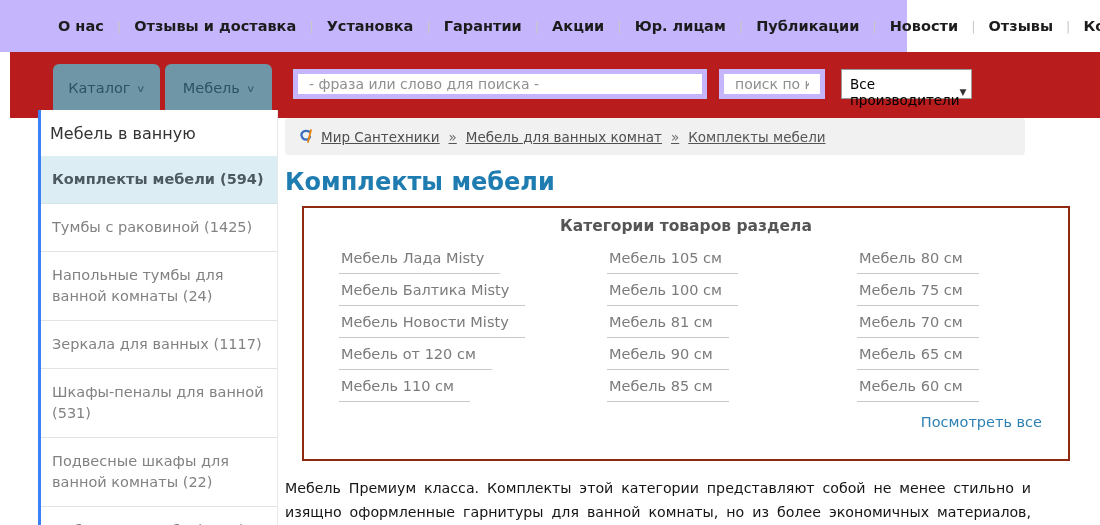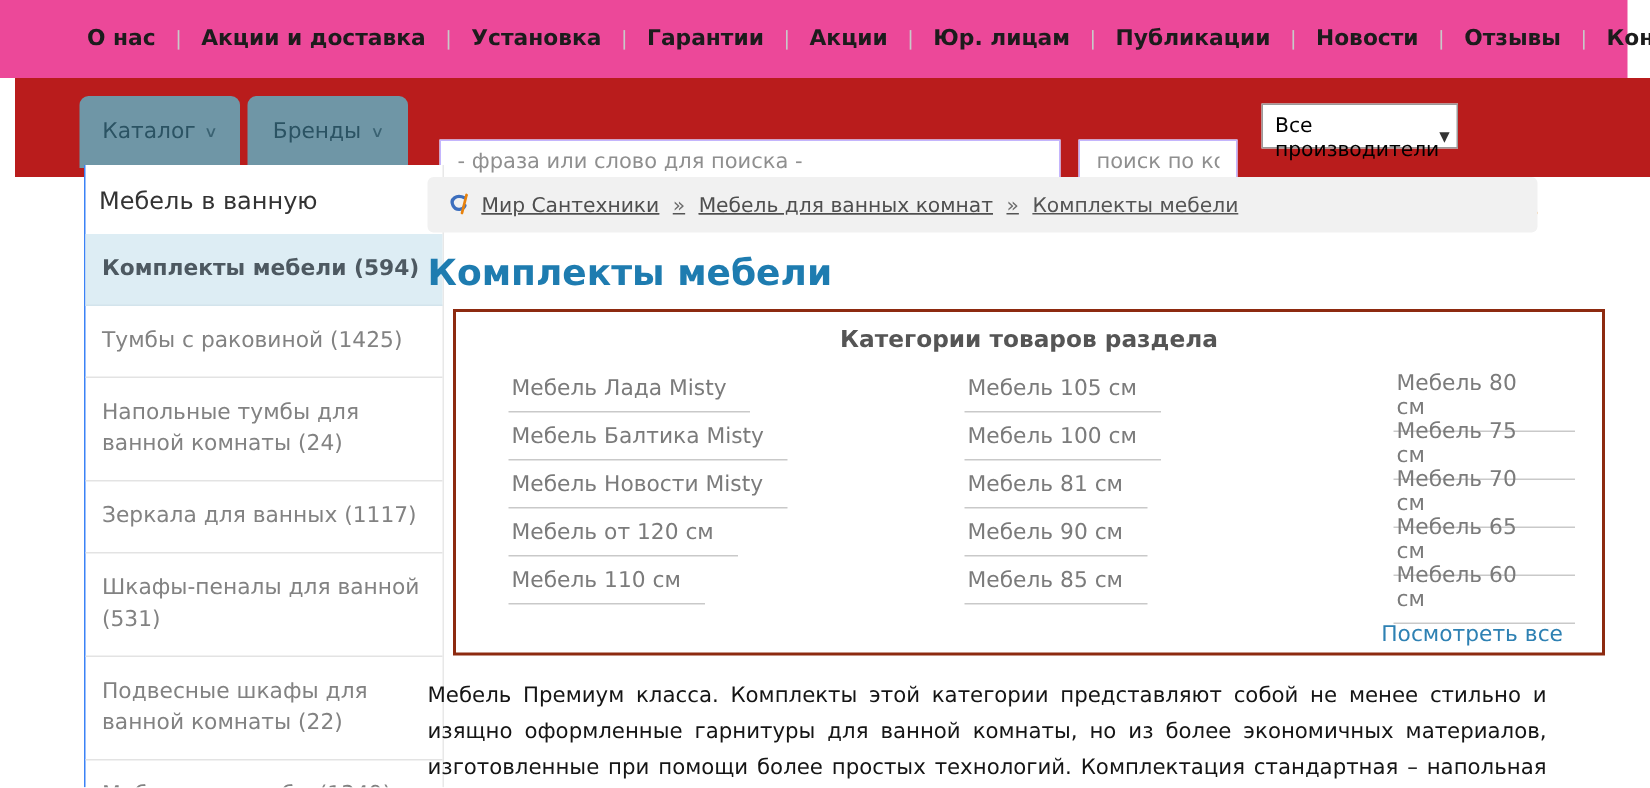--- a/index.html
+++ b/index.html
@@ -1,71 +1,71 @@
 <!DOCTYPE html>
 <html><head>
 <meta charset="utf-8">
 <style>
   * { margin:0; padding:0; box-sizing:border-box; }
   html,body { background:#ffffff; }
   body { font-family:"DejaVu Sans","Liberation Sans",sans-serif; }
   .canvas { position:relative; width:1100px; height:525px; overflow:hidden; background:#fff; }
 
   
-  .topnav { position:absolute; left:0; top:0; width:1085px; height:52px;
-            display:flex; align-items:center; padding-left:45px; background:#ec4899; }
+  .topnav { position:absolute; left:0; top:0; width:907px; height:52px;
+            display:flex; align-items:center; padding-left:45px; background:#c4b5fd; }
   .topnav ul { display:flex; list-style:none; align-items:center; }
   .topnav li { display:flex; align-items:center; cursor:pointer; }
   .topnav li span.lbl { padding:0 13px; font-size:14.5px; font-weight:700; color:#1c1c1c; white-space:nowrap; }
   .topnav li:not(:last-child)::after { content:"|"; color:#c9c9c9; font-size:13px; font-weight:400; }
 
   
   .toolbar { position:absolute; left:10px; top:52px; width:1100px; height:66px; background:#b91c1c; border-top:2px solid #33576700; }
   .tb-btn { position:absolute; top:10px; height:48px; width:107px; background:#6f96a6;
             border:none; border-radius:6px 6px 0 0; color:#2b5363; font-size:14.5px;
             font-family:inherit; display:flex; align-items:center; justify-content:center; gap:7px; cursor:pointer; }
   .tb-btn .chev { font-size:10px; color:#3a6272; transform:scaleX(1.3); }
   .btn-catalog { left:43px; }
   .btn-brands  { left:155px; }
-  .tb-input { position:absolute; top:15px; height:30px; border:1px solid #c4b5fd; background:#fff;
-              font-family:inherit; font-size:14px; color:#333; padding:0 11px;margin-top:24px; }
+  .tb-input { position:absolute; top:15px; height:30px; border:5px solid #c4b5fd; background:#fff;
+              font-family:inherit; font-size:14px; color:#333; padding:0 11px; }
   .tb-input::placeholder { color:#8f8f8f; }
   .inp-search { left:283px; width:414px; }
   .inp-code   { left:709px; width:106px; }
   .tb-select { position:absolute; left:831px; top:15px; width:131px; height:30px; background:#fff;
                border:1px solid #9a9a9a; display:flex; align-items:center; justify-content:space-between;
                padding:16px 7px 0 8px; font-size:13.5px; color:#000; cursor:pointer; }
   .tb-select .caret { font-size:9px; color:#333; }
   .search-btn { position:absolute; left:990px; top:66px; width:28px; height:28px; background:transparent;
                 border:none; cursor:pointer; padding:0; }
 
   
-  .sidebar { position:absolute; left:56px; top:110px; width:240px; height:415px;
-             border-left:1px solid #3b82f6; border-right:1px solid #e8e8e8; background:#fff; }
+  .sidebar { position:absolute; left:38px; top:110px; width:240px; height:415px;
+             border-left:3px solid #3b82f6; border-right:1px solid #e8e8e8; background:#fff; }
   .sb-title { font-size:16px; color:#333; padding:14px 10px 13px 9px; }
   .sidebar ul { list-style:none; }
   .sidebar li { font-size:14.5px; line-height:21px; color:#828282; padding:13px 12px 13px 11px;
                 border-bottom:1px solid #e3e3e3; cursor:pointer; }
   .sidebar li.active { background:#ddedf4; color:#4d5961; font-weight:700; border-bottom:1px solid #d3e4ec; }
 
   
   .main { position:absolute; left:285px; top:110px; width:785px; }
   .breadcrumb { margin-top:8px; width:740px; height:37px; background:#f1f1f1; border-radius:4px;
                 display:flex; align-items:center; padding:0 14px; font-size:13.5px; color:#555;text-decoration:underline; }
   .breadcrumb .bc-logo { margin-right:8px; display:inline-flex; }
   .breadcrumb a { color:#4f4f4f; text-decoration:underline; cursor:pointer; white-space:nowrap; }
   .breadcrumb .sep { margin:0 9px; color:#6d6d6d; }
   .breadcrumb .current { color:#555; }
 
   .page-title { margin-top:13px; font-size:24px; font-weight:700; color:#1e7cb0; }
 
   .cat-box { margin-left:17px; margin-top:10px; width:768px; border:2px solid #8d2a10;
-             padding:9px 18px 4px 18px; background:#fff; }
+             padding:9px 18px 28px 18px; background:#fff; }
   .cat-heading { text-align:center; font-size:15.5px; font-weight:700; color:#555; margin-bottom:13px; }
-  .cat-grid { display:grid; grid-template-columns:268px 250px 1fr; padding-left:17px;gap:36px; }
+  .cat-grid { display:grid; grid-template-columns:268px 250px 1fr; padding-left:17px; }
   .cat-col ul { list-style:none; }
   .cat-col li { height:32px; }
   .cat-col a { display:inline-block; font-size:14.5px; color:#7b7b7b; text-decoration:none;
                border-bottom:1px solid #c9c9c9; padding:0 16px 7px 2px; cursor:pointer; }
   .view-all { text-align:right; margin-top:4px; padding-right:8px; }
   .view-all a { color:#2e81b3; font-size:14.5px; text-decoration:none; cursor:pointer; }
 
   .description { margin-top:15px; width:746px; text-align:justify; font-size:14.2px;
                  line-height:24px; color:#151515; }
 </style>
@@ -73,21 +73,21 @@
 <body>
 
 <div class="canvas">
 
   <nav class="topnav">
     <ul>
       <li>
           <span class="lbl">О нас</span>
         </li>
       <li>
-          <span class="lbl">Акции и доставка</span>
+          <span class="lbl">Отзывы и доставка</span>
         </li>
       <li>
           <span class="lbl">Установка</span>
         </li>
       <li>
           <span class="lbl">Гарантии</span>
         </li>
       <li>
           <span class="lbl">Акции</span>
         </li>
@@ -108,21 +108,21 @@
         </li>
     </ul>
   </nav>
 
   <div class="toolbar">
     <button class="tb-btn btn-catalog">
       <span>Каталог</span>
       <span class="chev">∨</span>
     </button>
     <button class="tb-btn btn-brands">
-      <span>Бренды</span>
+      <span>Мебель</span>
       <span class="chev">∨</span>
     </button>
     <input class="tb-input inp-search" type="text" placeholder="- фраза или слово для поиска -" style="">
     <input class="tb-input inp-code" type="text" placeholder="поиск по коду" style="">
     <div class="tb-select">
       <span>Все производители</span>
       <span class="caret">▼</span>
     </div>
     <button class="search-btn">
       <svg width="26" height="26" viewBox="0 0 26 26">

